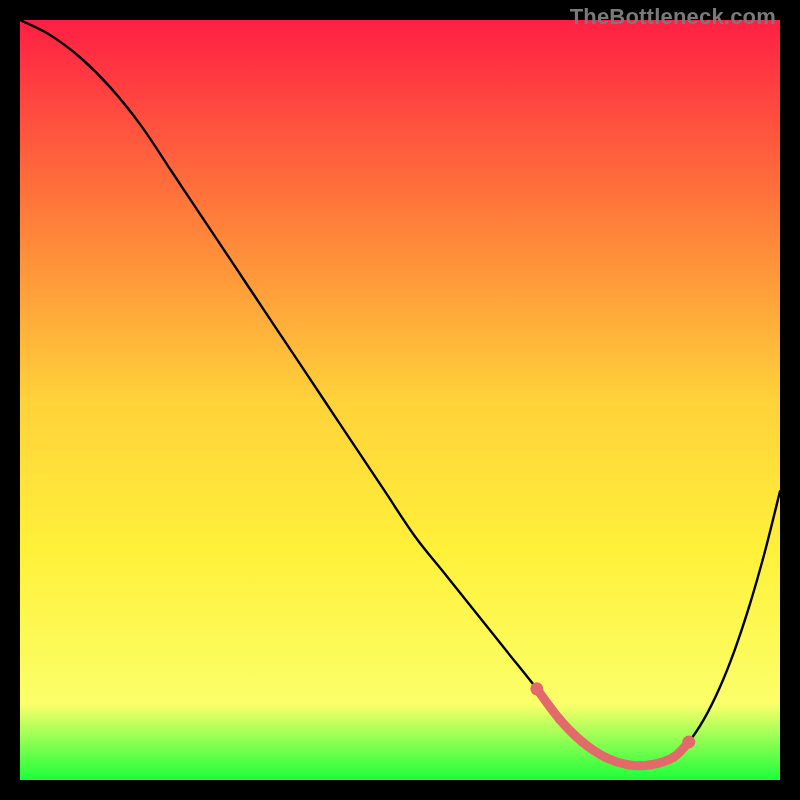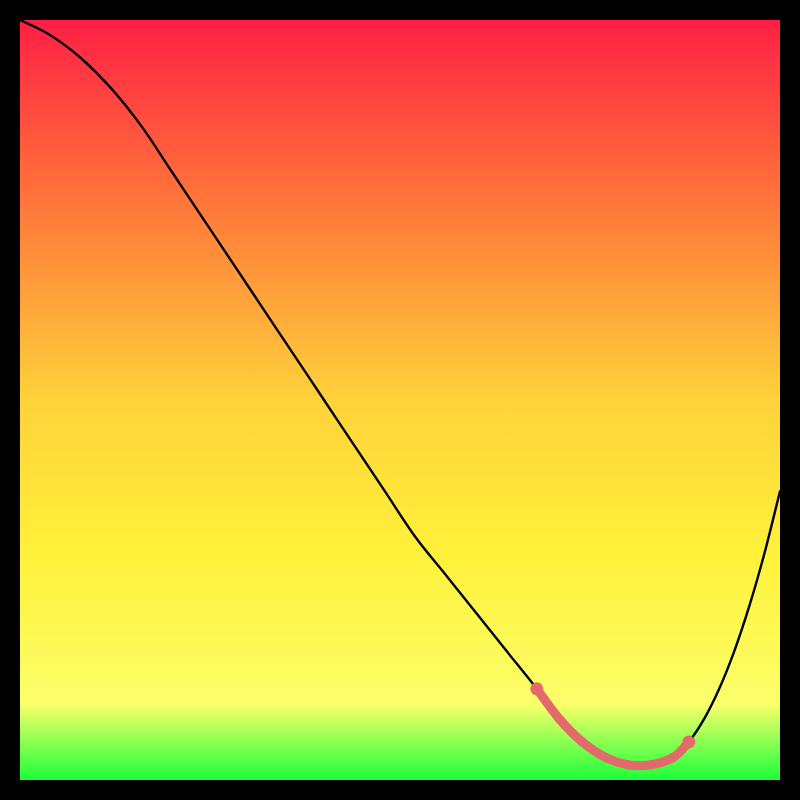--- a/index.html
+++ b/index.html
@@ -82,14 +82,15 @@
           <circle cx="562.40" cy="722.00" r="4.5" fill="#e26a6a"></circle>
           <circle cx="585.20" cy="737.20" r="4.5" fill="#e26a6a"></circle>
           <circle cx="608.00" cy="744.80" r="4.5" fill="#e26a6a"></circle>
           <circle cx="630.80" cy="744.80" r="4.5" fill="#e26a6a"></circle>
           <circle cx="653.60" cy="737.20" r="4.5" fill="#e26a6a"></circle>
         </g>
     </svg>
 
   </div>
 
+  <div class="watermark">TheBottleneck.com</div>
 
 </div>
 
 </body></html>

